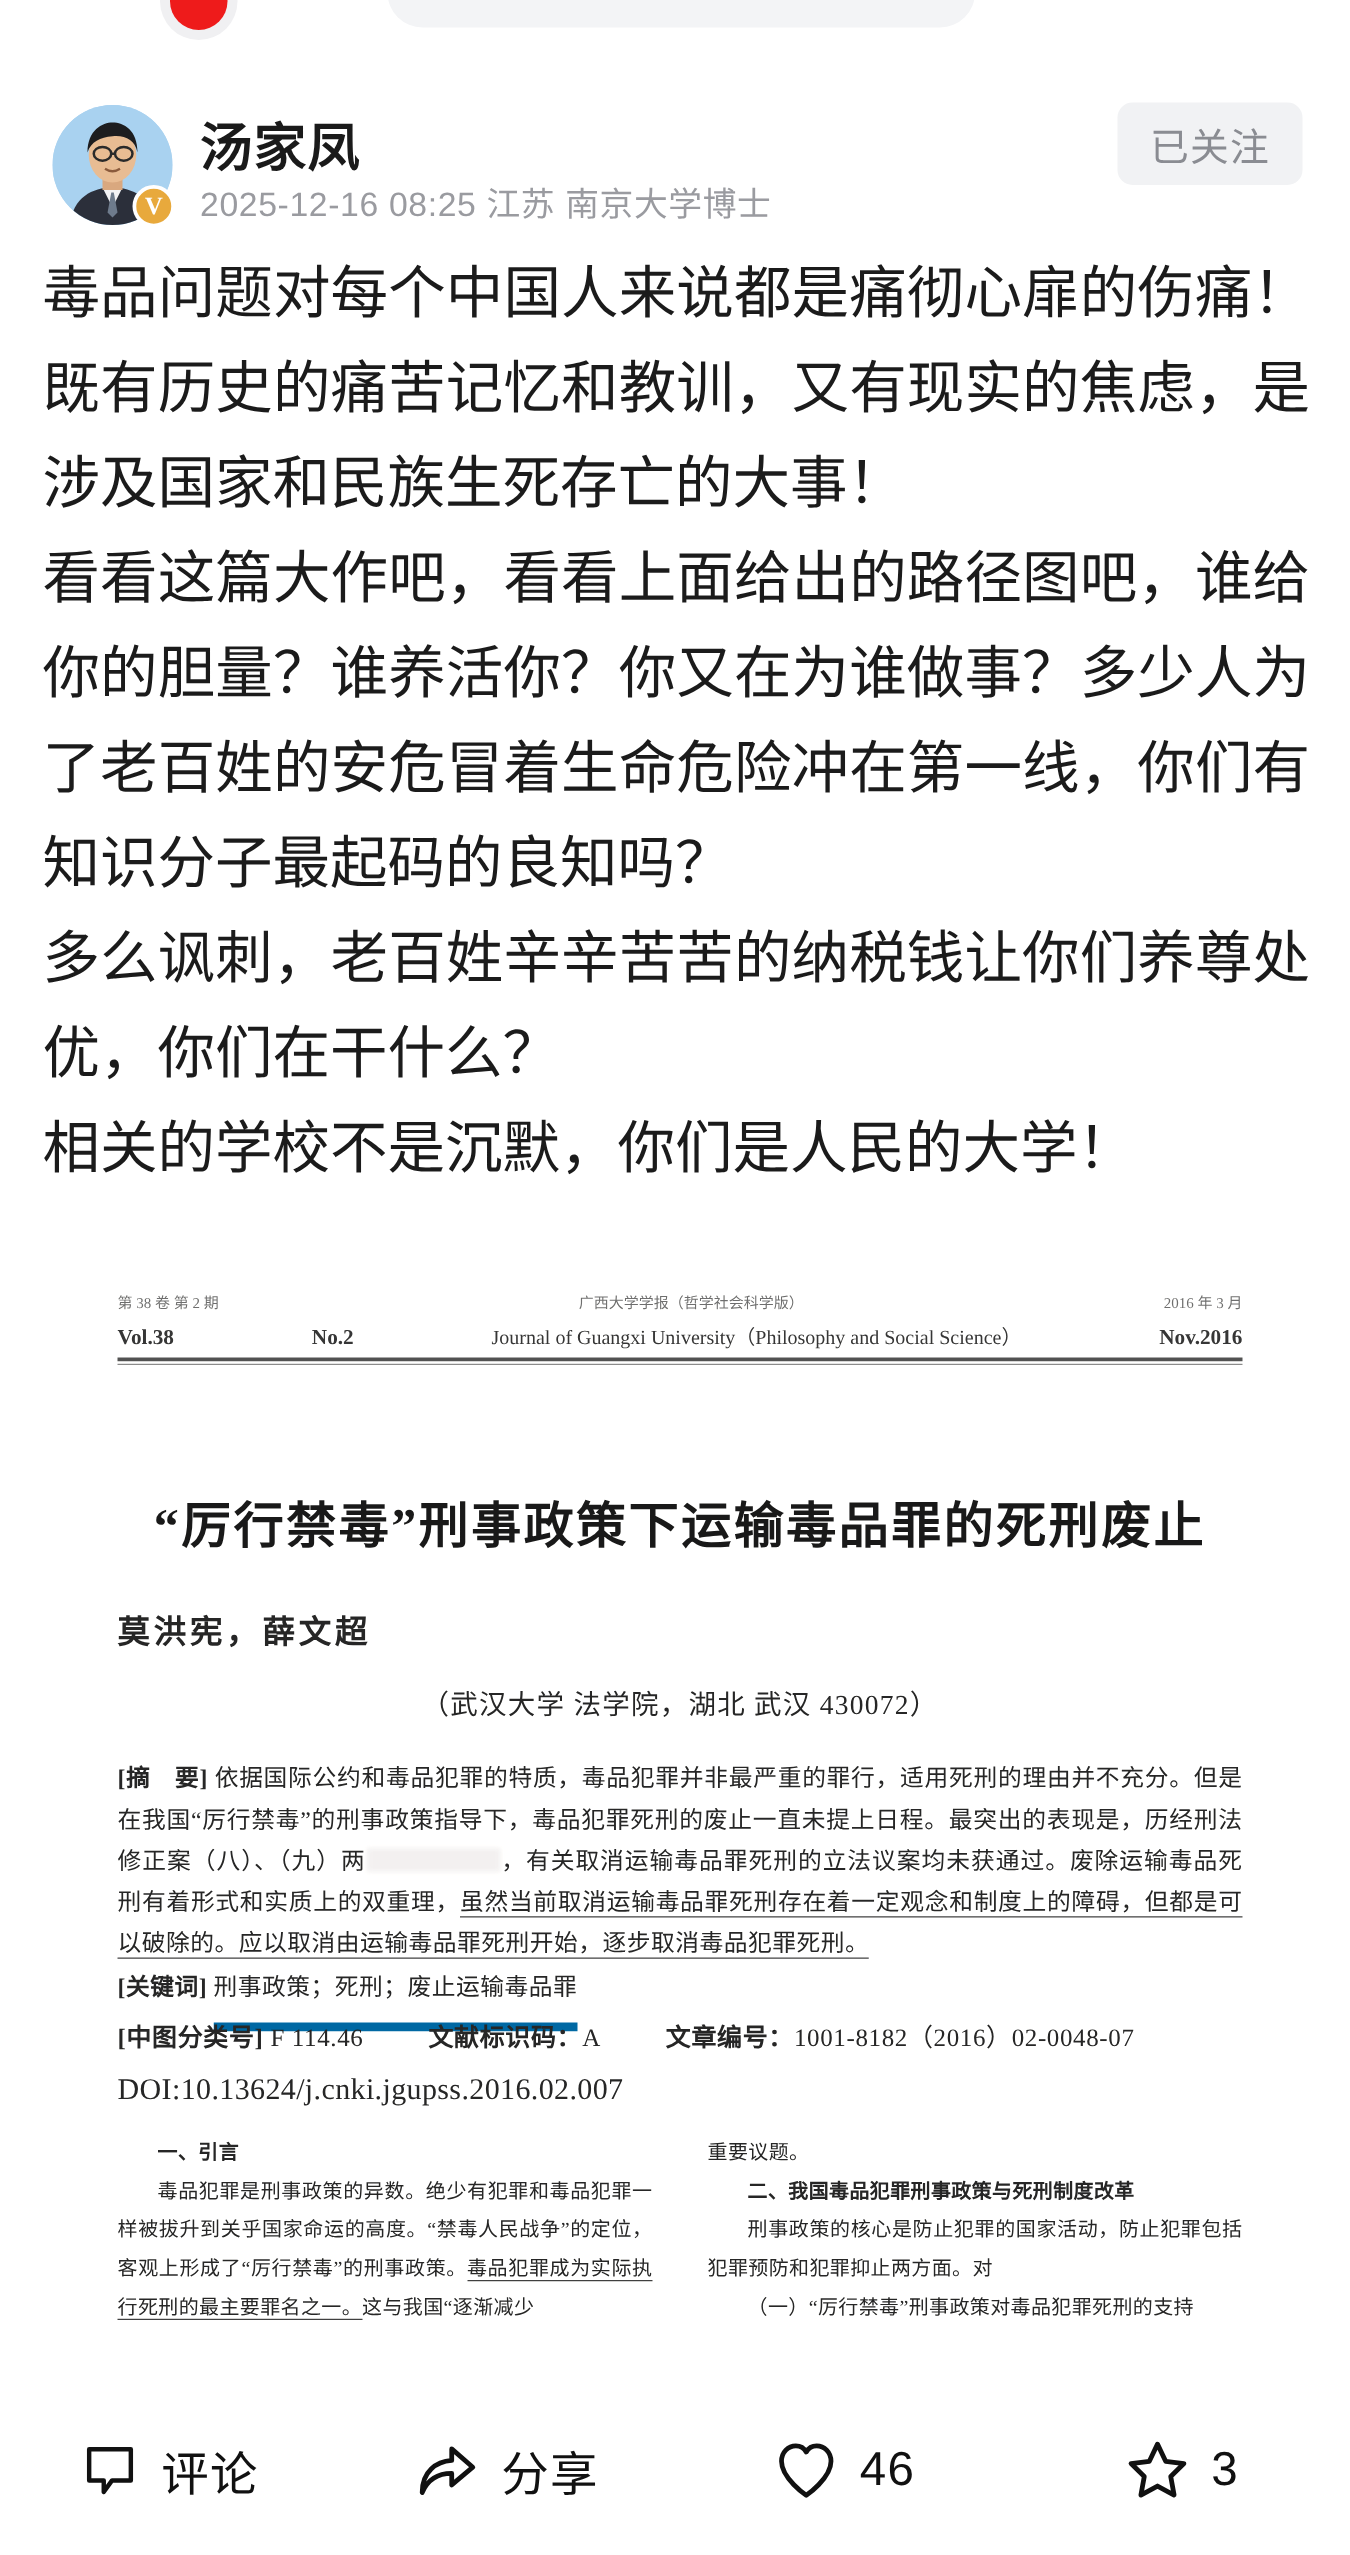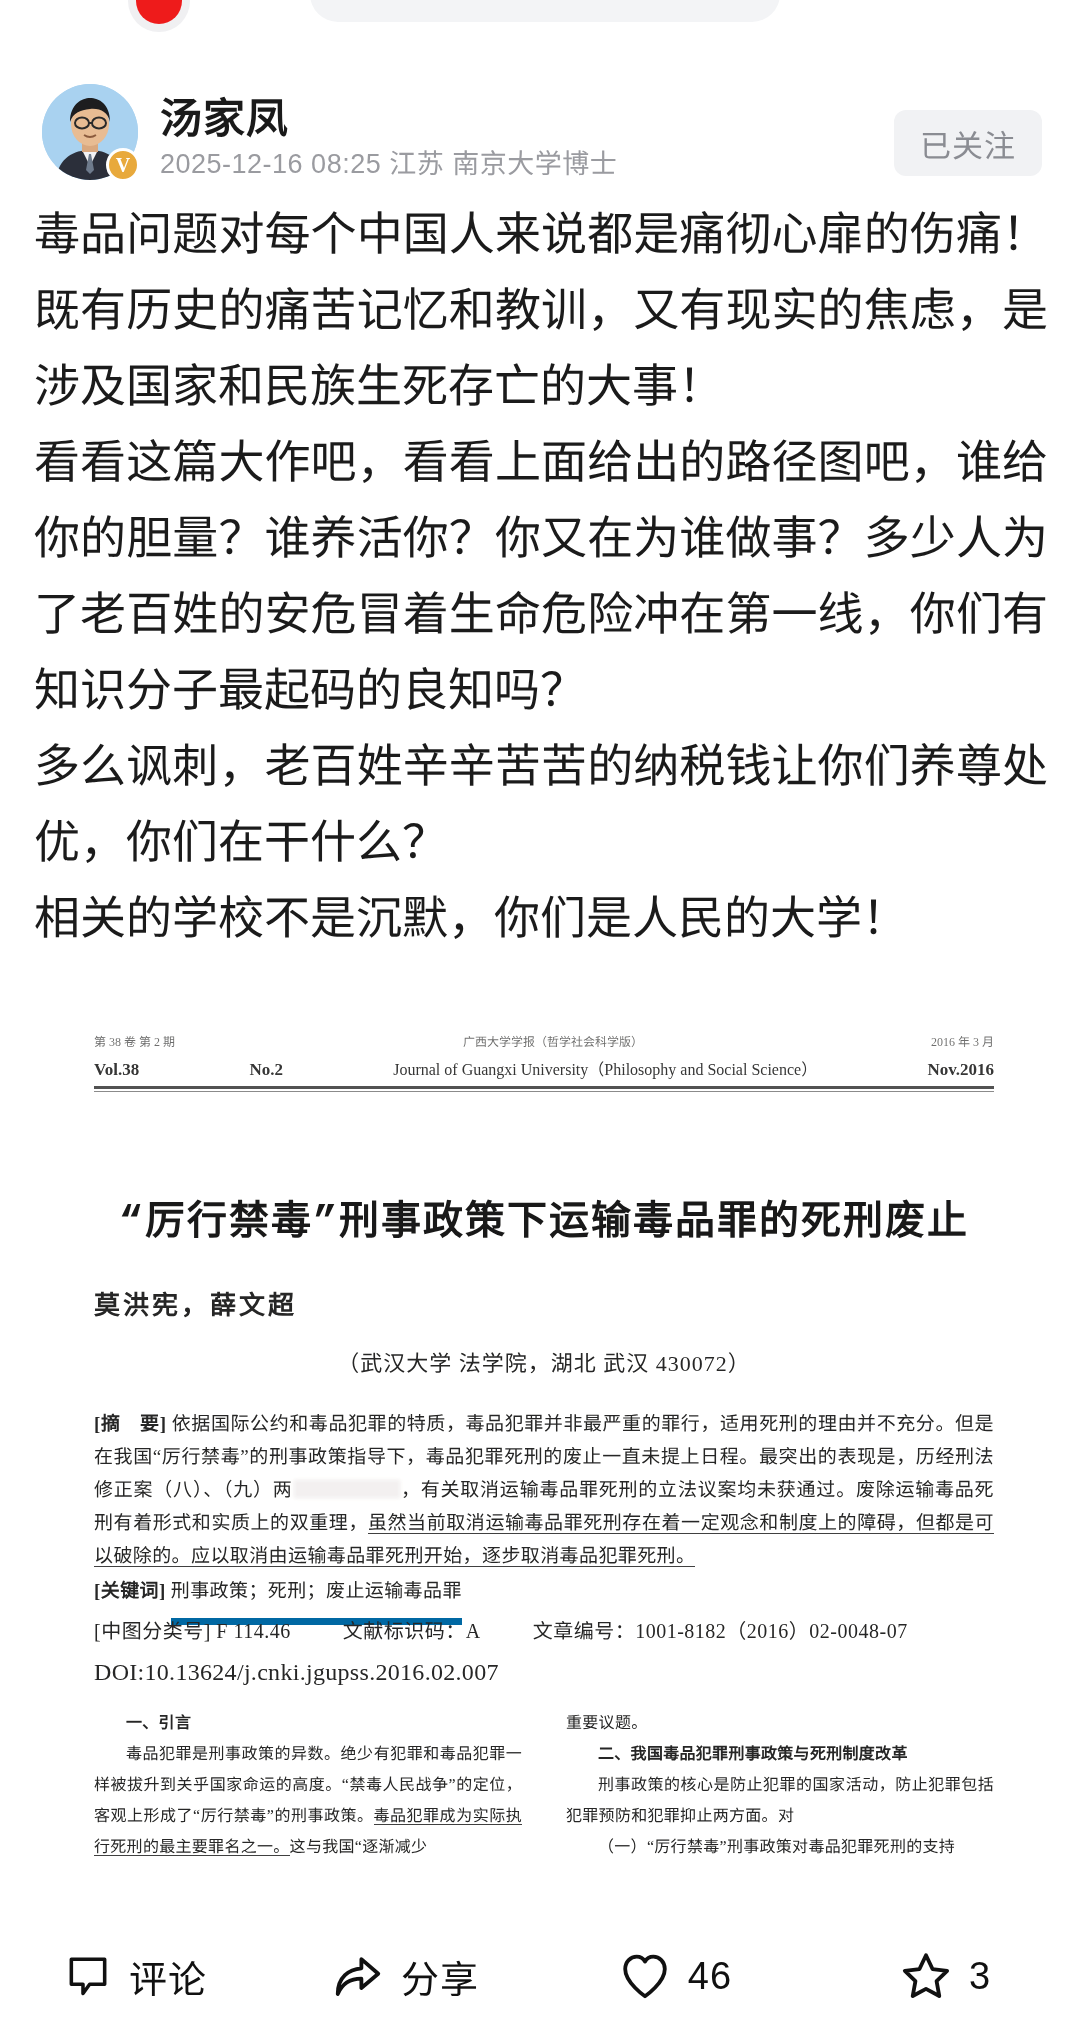--- a/index.html
+++ b/index.html
@@ -111,21 +111,21 @@
     left: 160px;
     top: 64px;
     font-size: 27px;
     color: #9a9ba0;
     letter-spacing: 0.5px;
     white-space: nowrap;
   }
   .follow-btn {
     position: absolute;
     right: 38px;
-    top: 32px;
+    top: 4px;
     min-width: 148px;
     height: 66px;
     border-radius: 12px;
     background: #f1f2f4;
     color: #8a8c92;
     font-size: 31px;
     display: flex;
     align-items: center;
     justify-content: center;
     padding: 0 20px;
@@ -210,21 +210,21 @@
     background: #8a8a8a;
   }
 
   .paper-title {
     margin-top: 96px;
     text-align: center;
     font-size: 40px;
     font-weight: bold;
     letter-spacing: 2px;
     color: #1f1f1f;
-    font-family: Liberation Mono, monospace;
+    font-family: Liberation Serif, serif;
   }
   .paper-authors {
     margin-top: 38px;
     font-size: 26px;
     font-weight: bold;
     letter-spacing: 3px;
   }
   .paper-affil {
     margin-top: 24px;
     text-align: center;
@@ -251,21 +251,21 @@
   .u-line { border-bottom: 1px solid #444; }
   .kw-line { margin-top: 2px; }
   .kw-underline { border-bottom: 7px solid #0369a1; padding-bottom: 17px; }
   .class-line {
     margin-top: 8px;
     font-size: 20px;
     letter-spacing: 0.5px;
     display: flex;
     gap: 52px;
   }
-  .class-line b { font-weight: normal; }
+  .class-line b { font-weight: bold; }
   .doi-line {
     margin-top: 8px;
     font-size: 24px;
     letter-spacing: 0.3px;
   }
 
   .two-col {
     margin-top: 18px;
     display: flex;
     gap: 44px;

